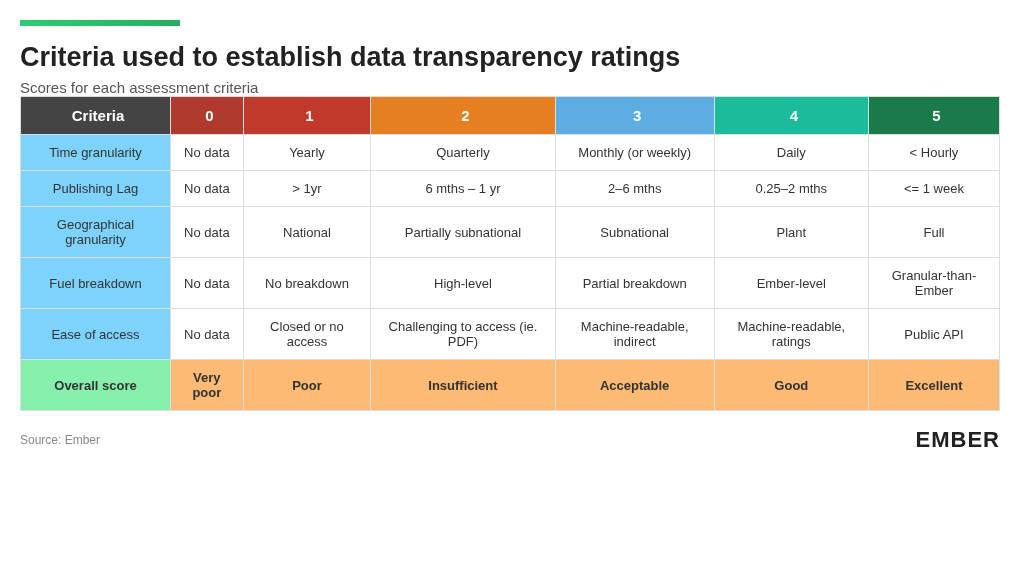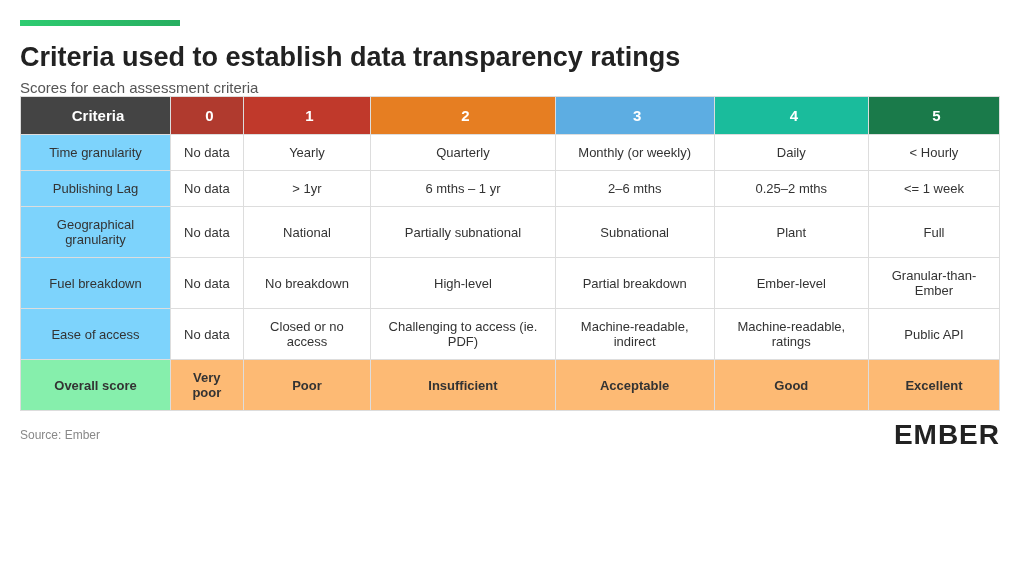--- a/index.html
+++ b/index.html
@@ -64,31 +64,31 @@
 
     tr.overall td {
       background: #fdba74;
       font-weight: 600;
     }
     tr.overall td.row-label {
       background: #86efac;
     }
 
     .footer {
-      margin-top: 8px;
+      margin-top: 16px;
       display: flex;
       justify-content: space-between;
       align-items: center;
     }
     .source-text {
       font-size: 12px;
       color: #888;
     }
     .ember-logo {
-      font-size: 28px;
+      font-size: 22px;
       font-weight: bold;
       color: #222;
       letter-spacing: 1px;
     }
   </style>
 </head>
 <body>
 
 <div class="top-bar"></div>
 

